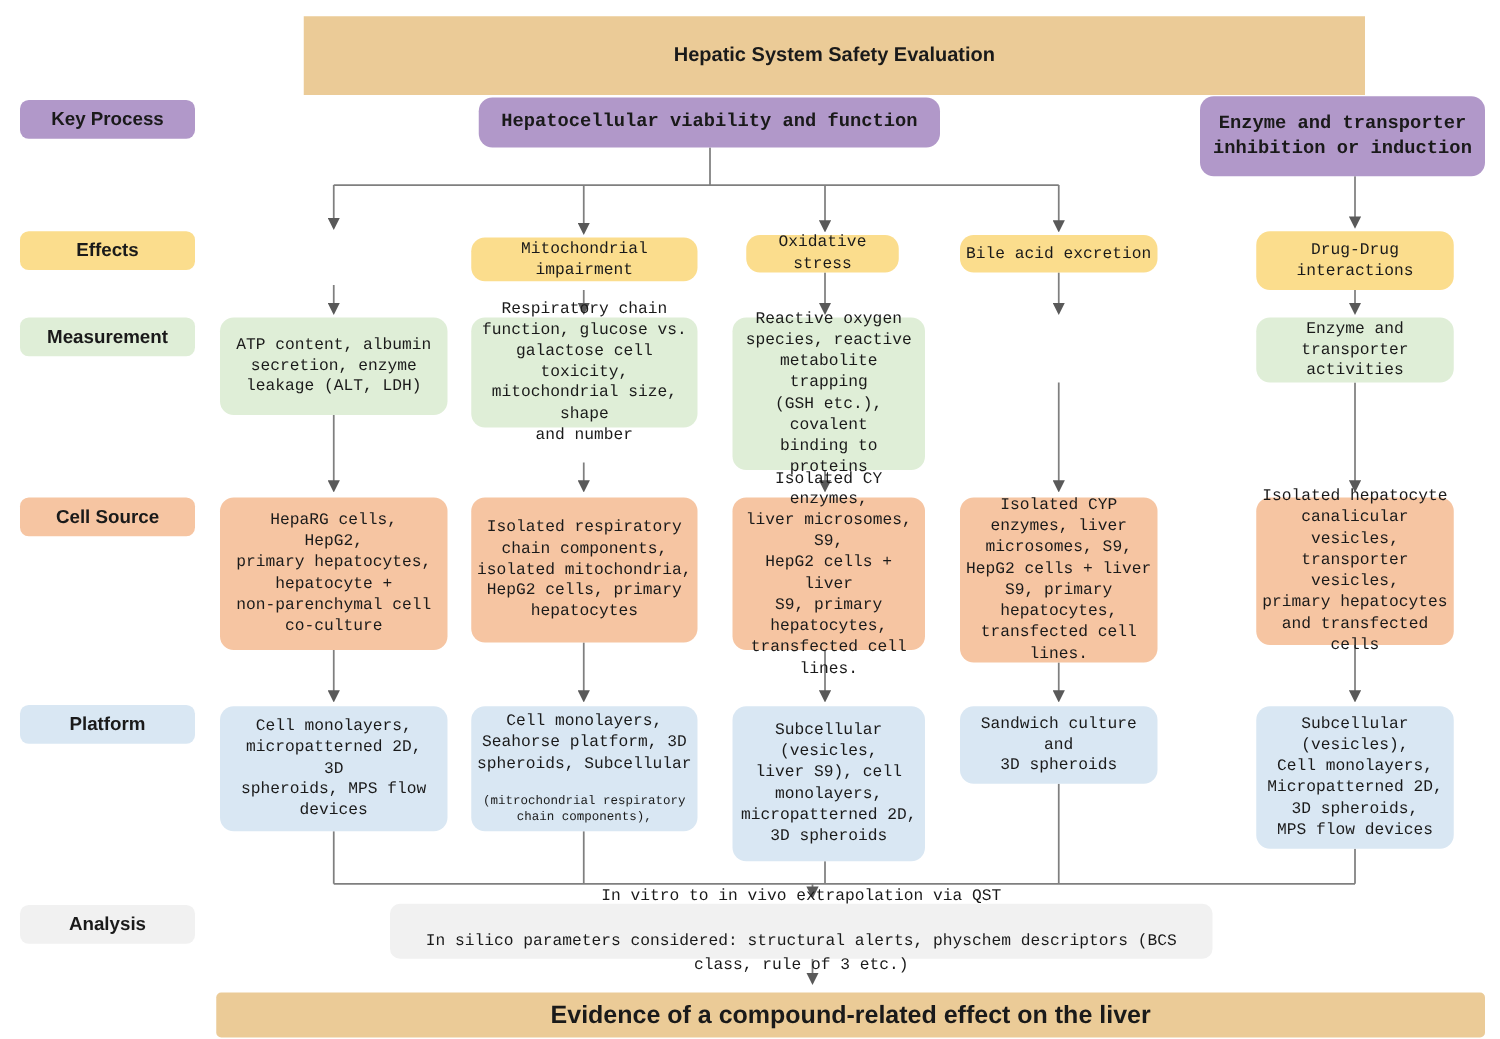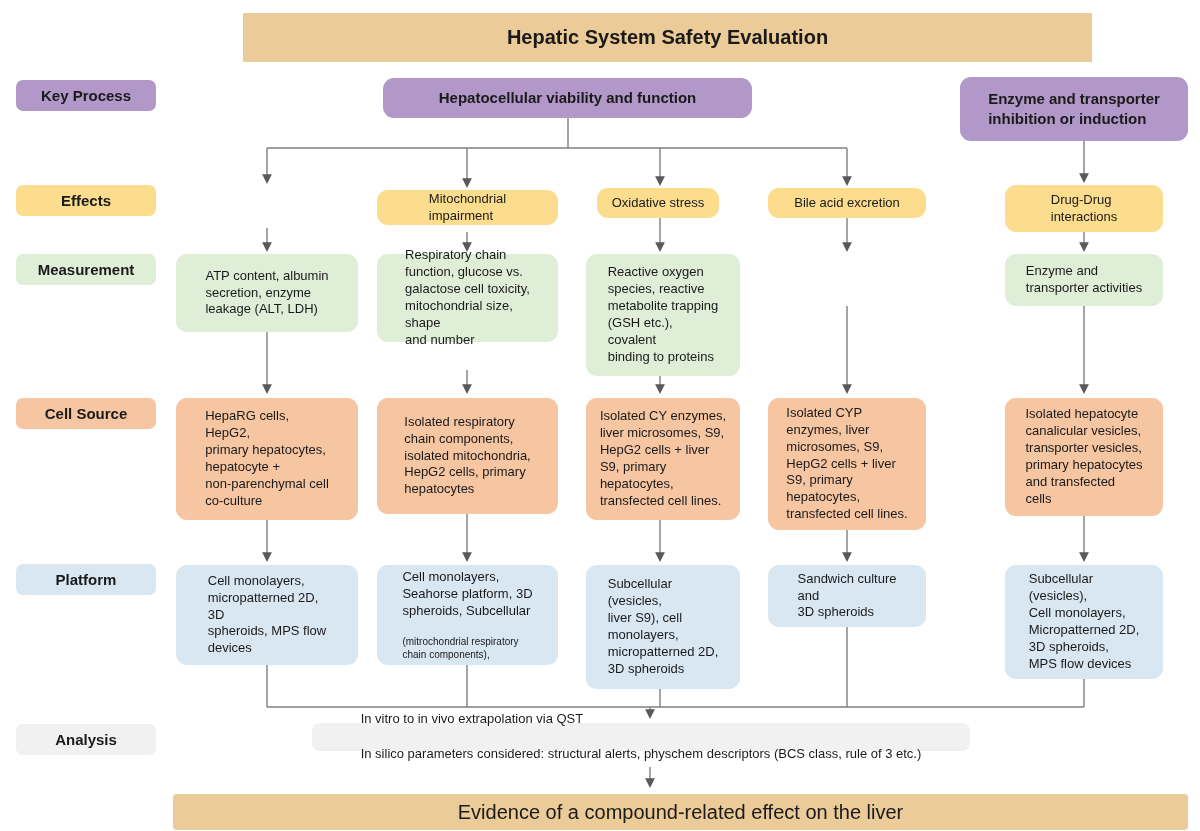--- a/index.html
+++ b/index.html
@@ -5,34 +5,34 @@
   html,body{margin:0;padding:0;background:#fff;}
   body{
     width:1200px;height:831px;position:relative;overflow:hidden;
     font-family:"Liberation Sans","DejaVu Sans",sans-serif;
     color:var(--c-text,#1a1a1a);
   }
   .canvas{position:absolute;inset:0;}
   svg.connectors{position:absolute;left:0;top:0;pointer-events:none;}
   .banner{
     position:absolute;display:flex;align-items:center;justify-content:center;
-    background:var(--c-tan,#ebcb97);text-align:center;
-  }
-  .banner.title{left:243px;top:13px;width:849px;height:49px;font-size:20px;font-weight:bold;}
+    background:var(--c-tan,#ebcb97);text-align:center;font-weight:bold;
+  }
+  .banner.title{left:243px;top:13px;width:849px;height:63px;font-size:16px;font-weight:bold;}
   .banner.footer{left:173px;top:794px;width:1015px;height:36px;font-size:20px;border-radius:4px;}
   .row-label{
     position:absolute;left:16px;width:140px;height:31px;border-radius:7px;
     display:flex;align-items:center;justify-content:center;
     font-size:15px;font-weight:bold;text-align:center;
   }
   .box{
     position:absolute;border-radius:11px;
     display:flex;align-items:center;justify-content:center;
-    text-align:left;white-space:pre-line;
-    font-size:13px;line-height:1.3;padding:3px 4px;box-sizing:border-box;
+    text-align:center;white-space:pre-line;
+    font-size:13px;line-height:1.3;padding:3px 4px;box-sizing:border-box;font-family:Liberation Mono, monospace;
   }
   .box.hdr{font-size:15px;font-weight:bold;line-height:1.35;}
   .purple{background:var(--c-purple,#b198c9);}
   .yellow{background:var(--c-yellow,#fbdd8d);}
   .green{background:var(--c-green,#dfeed7);}
   .orange{background:var(--c-orange,#f6c5a2);}
   .blue{background:var(--c-blue,#d9e7f3);}
   .gray{background:var(--c-gray,#f1f1f1);}
   .note{display:block;font-size:10px;line-height:1.25;}
   .an-line{font-size:13px;line-height:1.45;}
@@ -183,20 +183,20 @@
   <div class="box blue" style="left:768px;top:565px;width:158px;height:62px">Sandwich culture
 and
 3D spheroids</div>
   <div class="box blue" style="left:1005px;top:565px;width:158px;height:114px">Subcellular
 (vesicles),
 Cell monolayers,
 Micropatterned 2D,
 3D spheroids,
 MPS flow devices</div>
 
-  <div class="box gray" style="left:312px;top:723px;width:658px;height:28px;border-radius:8px">
+  <div class="box gray" style="left:312px;top:723px;width:658px;height:44px;border-radius:8px">
     <div>
       <div class="an-line">In vitro to in vivo extrapolation via QST</div>
       <div class="an-line">In silico parameters considered: structural alerts, physchem descriptors (BCS class, rule of 3 etc.)</div>
     </div>
   </div>
 
 </div>
 
 </body></html>

